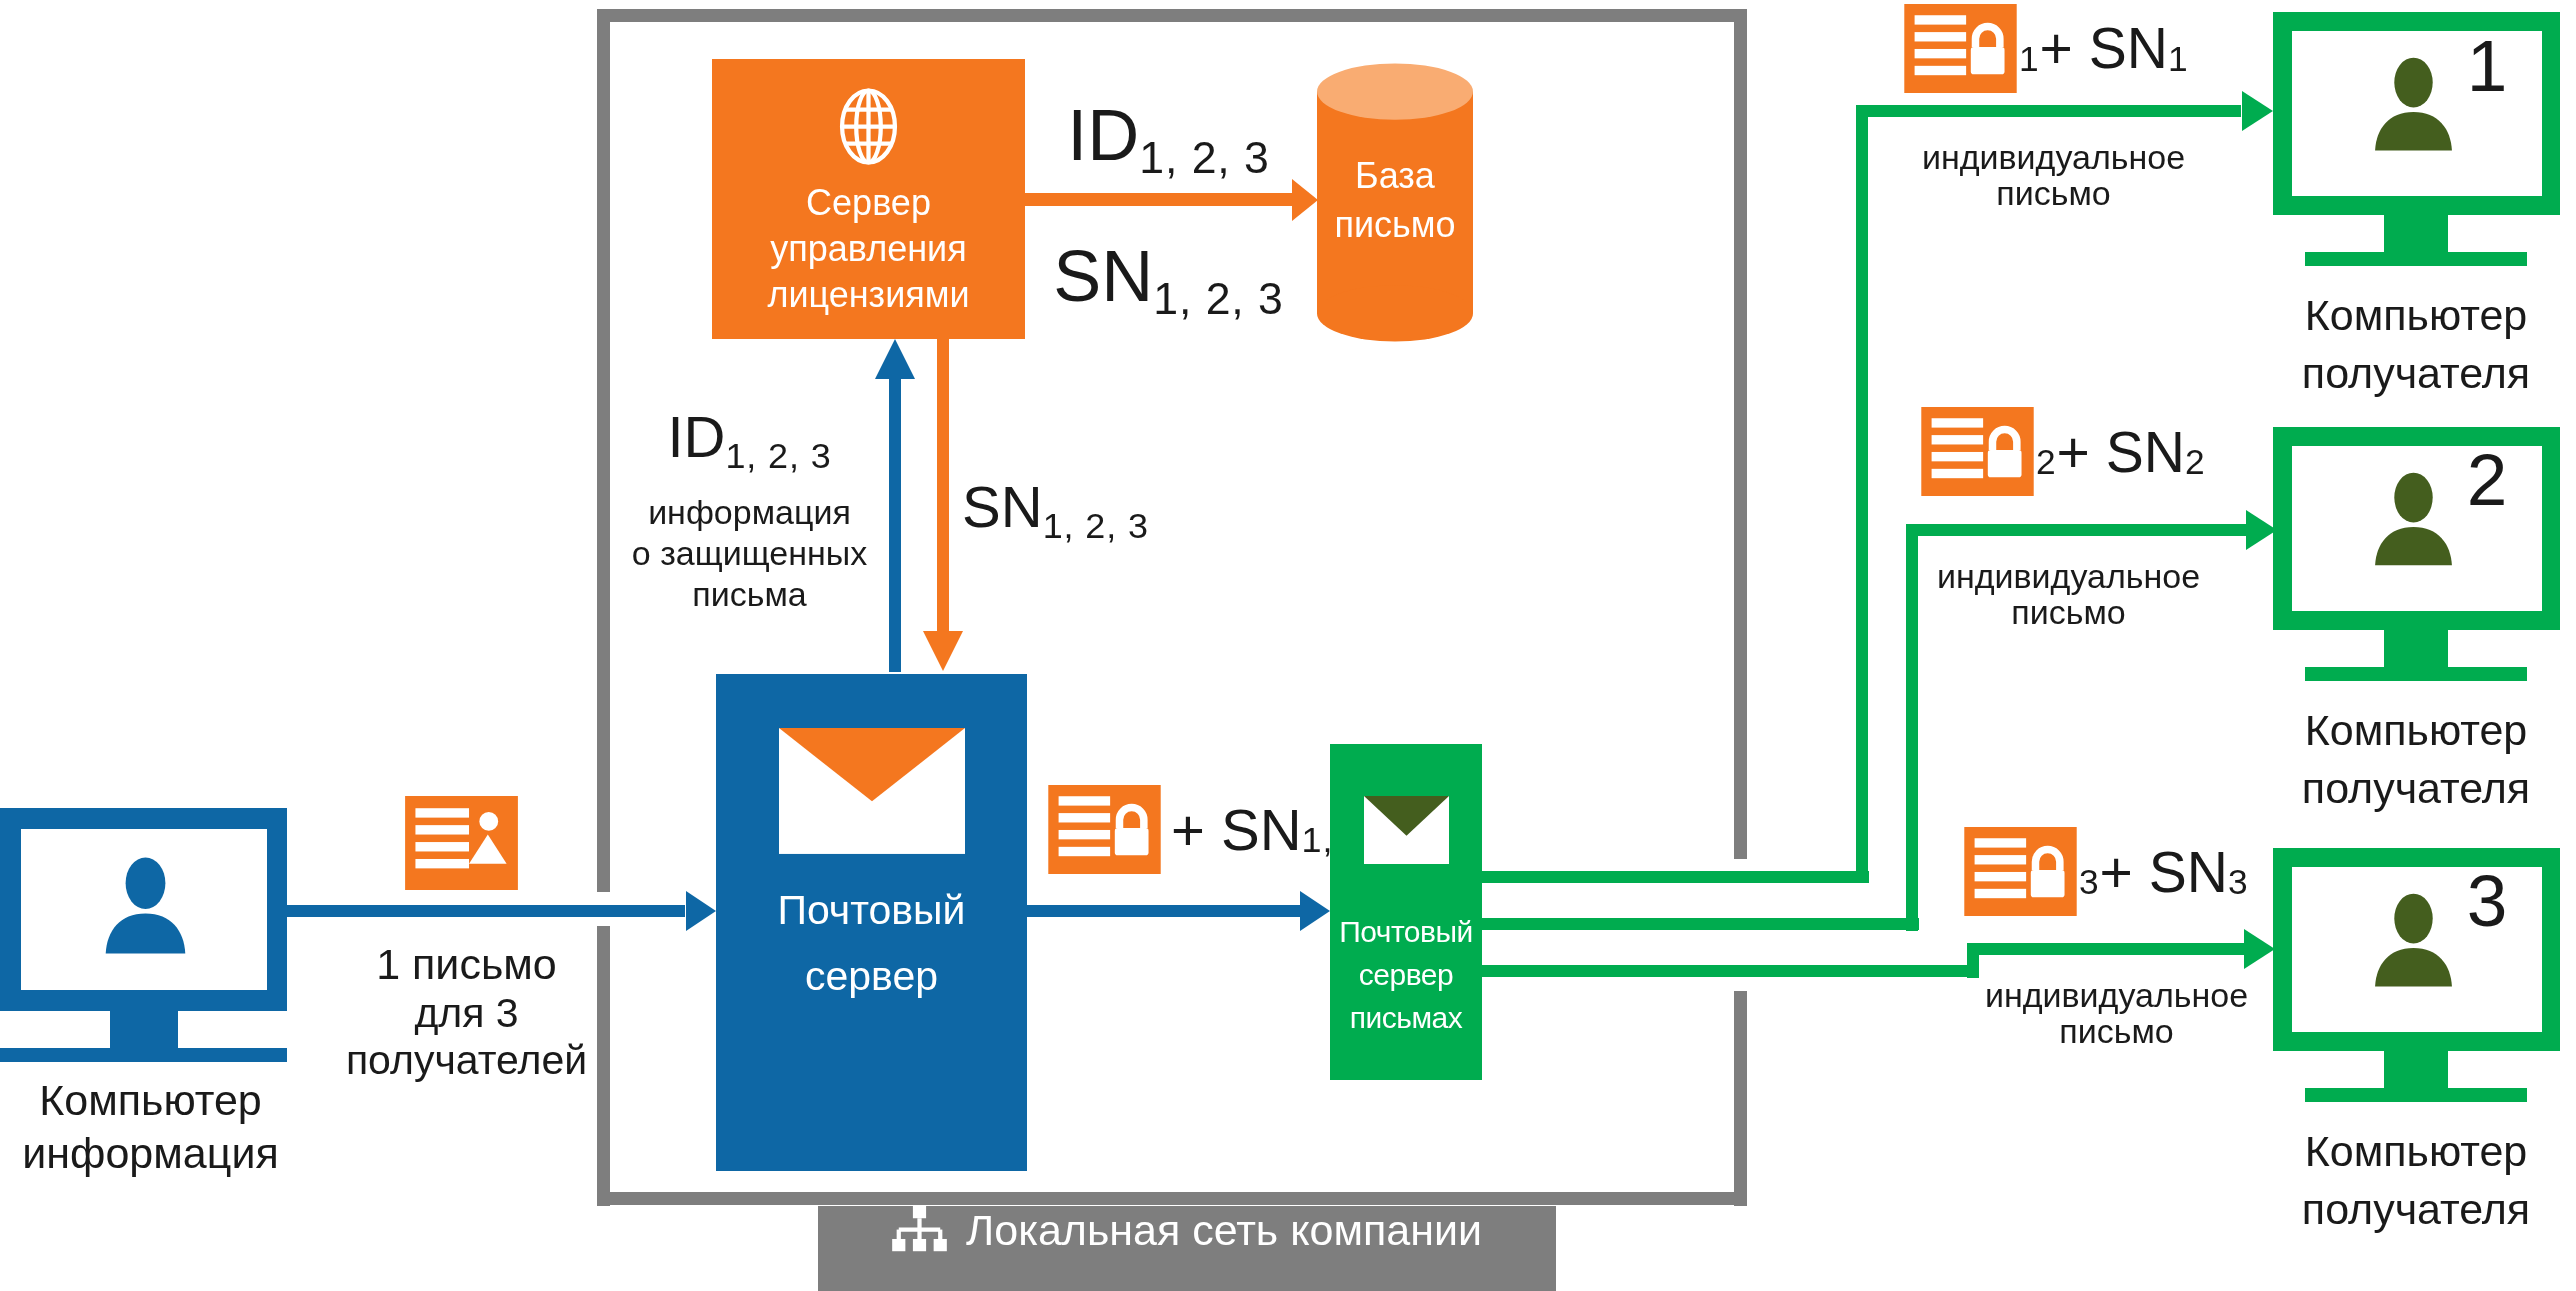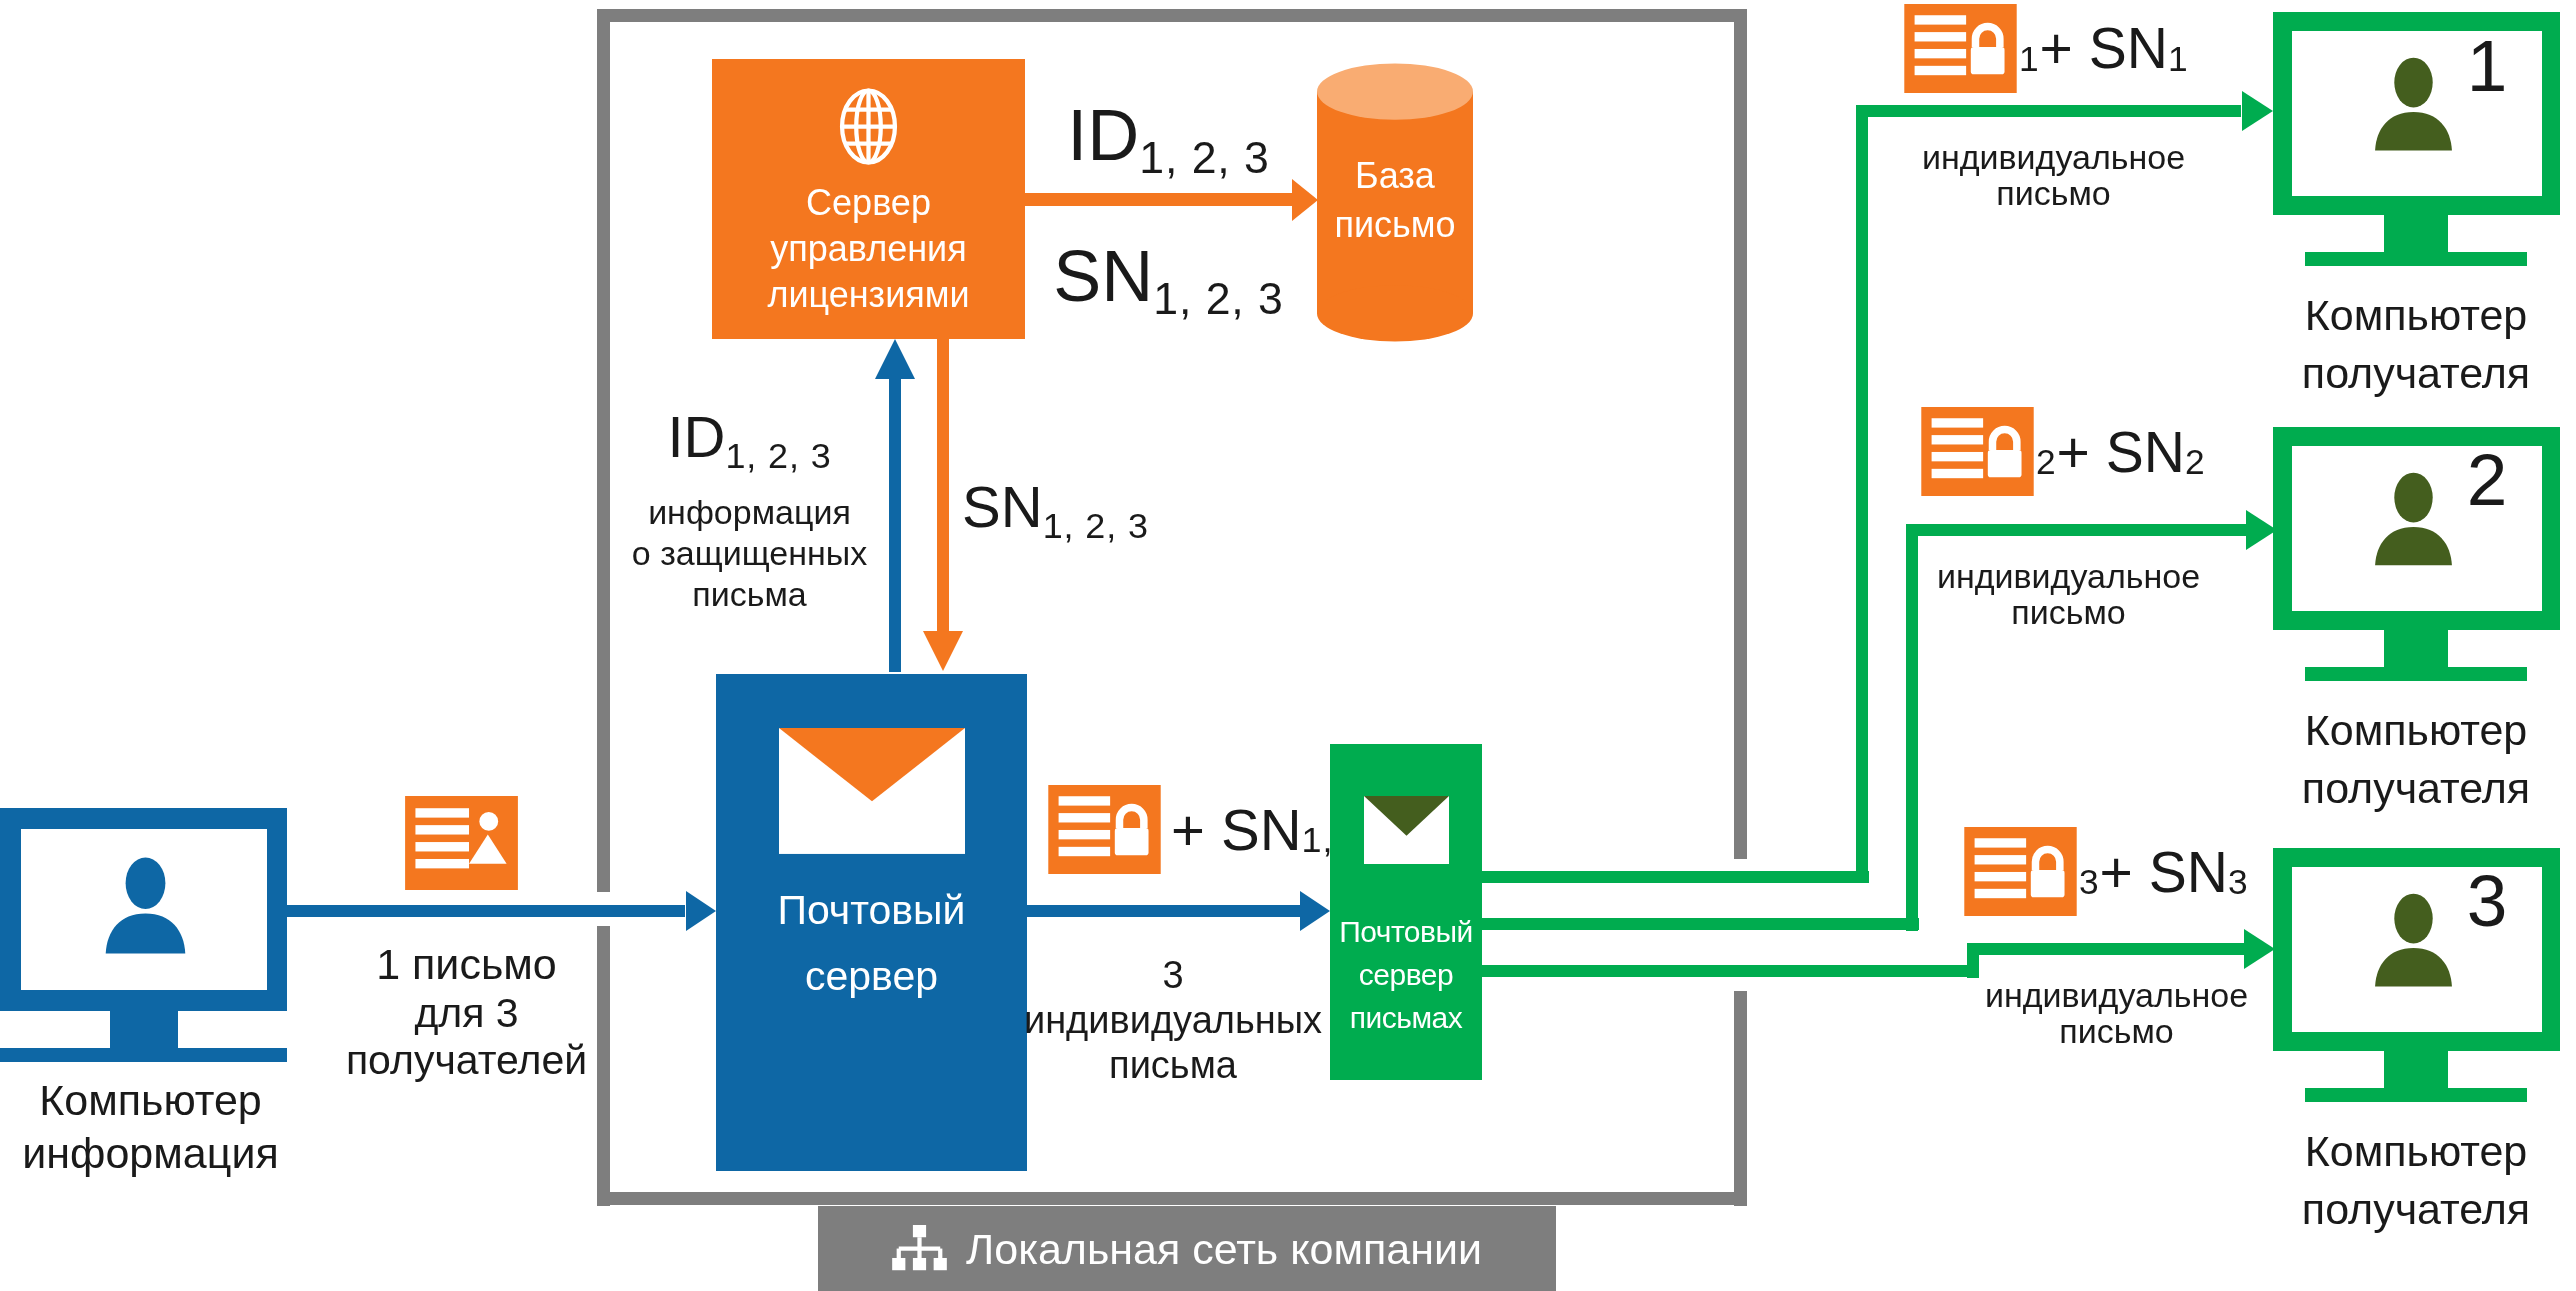--- a/index.html
+++ b/index.html
@@ -150,24 +150,20 @@
     <rect x="11" y="30" width="55" height="10" fill="#fff"></rect>
     <rect x="11" y="48" width="55" height="10" fill="#fff"></rect>
     <rect x="11" y="66" width="55" height="10" fill="#fff"></rect>
     <path d="M76 46 V37 A13 13 0 0 1 102 37 V46" stroke="#fff" stroke-width="8" fill="none"></path>
     <rect x="71" y="46" width="36" height="29" rx="3" fill="#fff"></rect>
   </svg>
   <div class="abs bigrow" style="left:1171px;top:785px;height:89px;font-size:58px;">
     <span>+ SN</span>
       <span class="sub">1, 2, 3</span>
   </div>
-  <div class="abs center" style="left:1013px;top:953px;width:320px;font-size:38px;line-height:45px;">
-    <div>3 индивидуальных</div>
-    <div>письма</div>
-  </div>
 
   <div class="abs green-bg" style="left:1330px;top:744px;width:152px;height:336px;">
     <svg class="abs" style="left:34px;top:52px;" width="85" height="68" viewBox="0 0 90 72">
       <rect x="0" y="0" width="90" height="72" fill="#fff"></rect>
       <polygon points="0,0 90,0 45,42" fill="#445E1E"></polygon>
     </svg>
     <div class="boxlabel" style="top:166px;font-size:30px;line-height:43px;letter-spacing:-0.5px;">
       <div>Почтовый</div>
       <div>сервер</div>
       <div>письмах</div>
@@ -281,21 +277,21 @@
     <path d="M50 56 C28 56 17 71 16 90 L84 90 C83 71 72 56 50 56 Z" fill="#445E1E"></path>
   </svg>
   <div class="abs center" style="left:2435px;top:859px;width:104px;font-size:73px;">3</div>
   <div class="abs green-bg" style="left:2384px;top:1050px;width:64px;height:38px;"></div>
   <div class="abs green-bg" style="left:2305px;top:1088px;width:222px;height:14px;"></div>
   <div class="abs caption center" style="left:2251px;top:1122px;width:330px;">
     <div>Компьютер</div>
     <div>получателя</div>
   </div>
 
-  <div class="abs gray-bg" style="left:818px;top:1206px;width:738px;height:86px;display:flex;align-items:center;justify-content:center;gap:19px;">
+  <div class="abs gray-bg" style="left:818px;top:1206px;width:738px;height:86px;display:flex;align-items:flex-start;justify-content:center;gap:19px;">
     <svg width="55" height="49" viewBox="0 0 58 52">
       <g fill="#fff">
         <rect x="22" y="0" width="14" height="13"></rect>
         <rect x="0" y="35" width="14" height="13"></rect>
         <rect x="22" y="35" width="14" height="13"></rect>
         <rect x="44" y="35" width="14" height="13"></rect>
       </g>
       <g stroke="#fff" stroke-width="4.5" fill="none">
         <line x1="29" y1="13" x2="29" y2="25"></line>
         <line x1="7" y1="25" x2="51" y2="25"></line>

